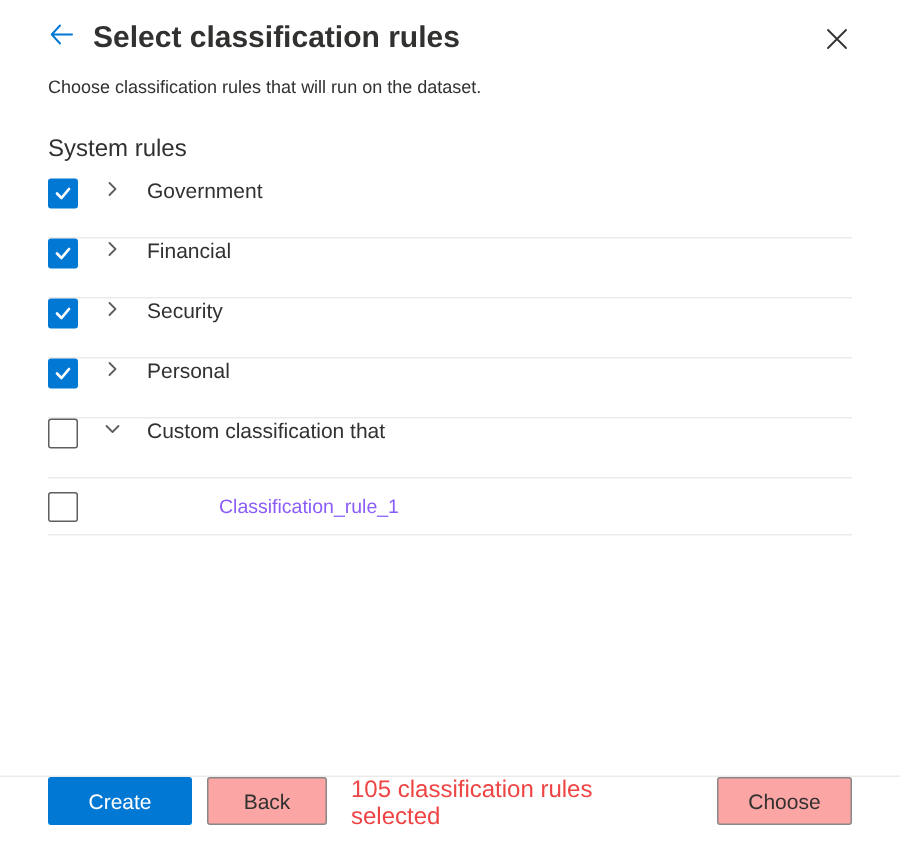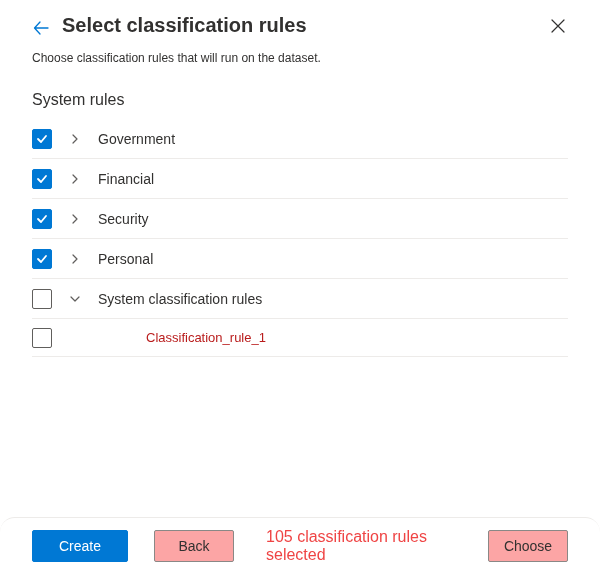--- a/index.html
+++ b/index.html
@@ -18,21 +18,21 @@
       overflow: hidden;
     }
     .header-row {
       display: flex;
       align-items: center;
       justify-content: space-between;
       margin-bottom: 14px;
     }
     .header-left {
       display: flex;
-      align-items: flex-end;
+      align-items: flex-start;
       gap: 12px;
     }
     .back-arrow {
       width: 18px;
       height: 18px;
       display: flex;
       align-items: center;
       justify-content: center;
       cursor: pointer;
       color: #0078d4;
@@ -61,21 +61,20 @@
       font-weight: 400;
       color: #323130;
       margin-bottom: 10px;
     }
     .section-heading.custom {
       margin-top: 34px;
       margin-bottom: 14px;
     }
     .rule-row {
       display: flex;
-      align-items: center;
       height: 40px;
       border-bottom: 1px solid #edebe9;
       gap: 16px;
     }
     .checkbox {
       width: 20px;
       height: 20px;
       border: 1px solid #605e5c;
       border-radius: 2px;
       flex-shrink: 0;
@@ -115,39 +114,38 @@
       height: 38px;
       border-bottom: 1px solid #edebe9;
       gap: 16px;
     }
     .child-indent {
       width: 62px;
       flex-shrink: 0;
     }
     .child-label {
       font-size: 13px;
-      color: #b91c1c;
+      color: #8b5cf6;
     }
     .child-checkbox-wrap {
       display: flex;
       align-items: center;
     }
     .footer {
       position: absolute;
       bottom: 0;
       left: 0;
       right: 0;
       height: 56px;
       border-top: 1px solid #edebe9;
       display: flex;
-      align-items: center;
+      align-items: flex-start;
       padding: 0 32px;
-      gap: 26px;
+      gap: 10px;
       background: #fff;
-      border-radius: 15px;
     }
     .btn {
       height: 32px;
       padding: 0 20px;
       font-size: 14px;
       border-radius: 2px;
       cursor: pointer;
       font-family: inherit;
       display: flex;
       align-items: center;
@@ -258,21 +256,21 @@
 
   <div class="rule-row">
     <div class="checkbox">
       
     </div>
     <div class="expand-icon">
       <svg width="10" height="10" viewBox="0 0 10 10">
           <path d="M1 3L5 7L9 3" stroke="#605e5c" stroke-width="1.2" fill="none" stroke-linecap="round" stroke-linejoin="round"></path>
         </svg>
     </div>
-    <div class="rule-label">System classification rules</div>
+    <div class="rule-label">Custom classification that</div>
   </div>
 
   <div class="child-row">
     <div class="child-checkbox-wrap">
       <div class="checkbox">
         
       </div>
     </div>
     <div class="child-indent"></div>
     <div class="child-label">Classification_rule_1</div>

